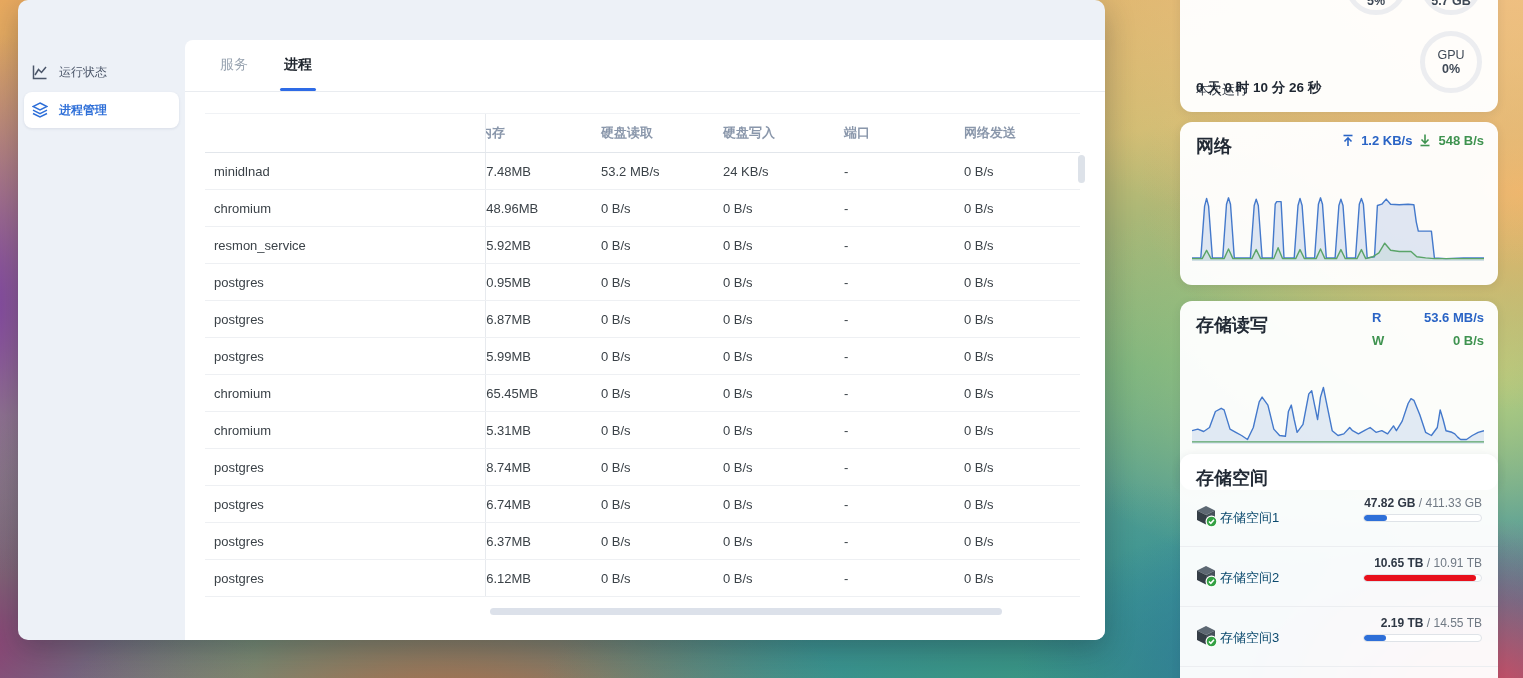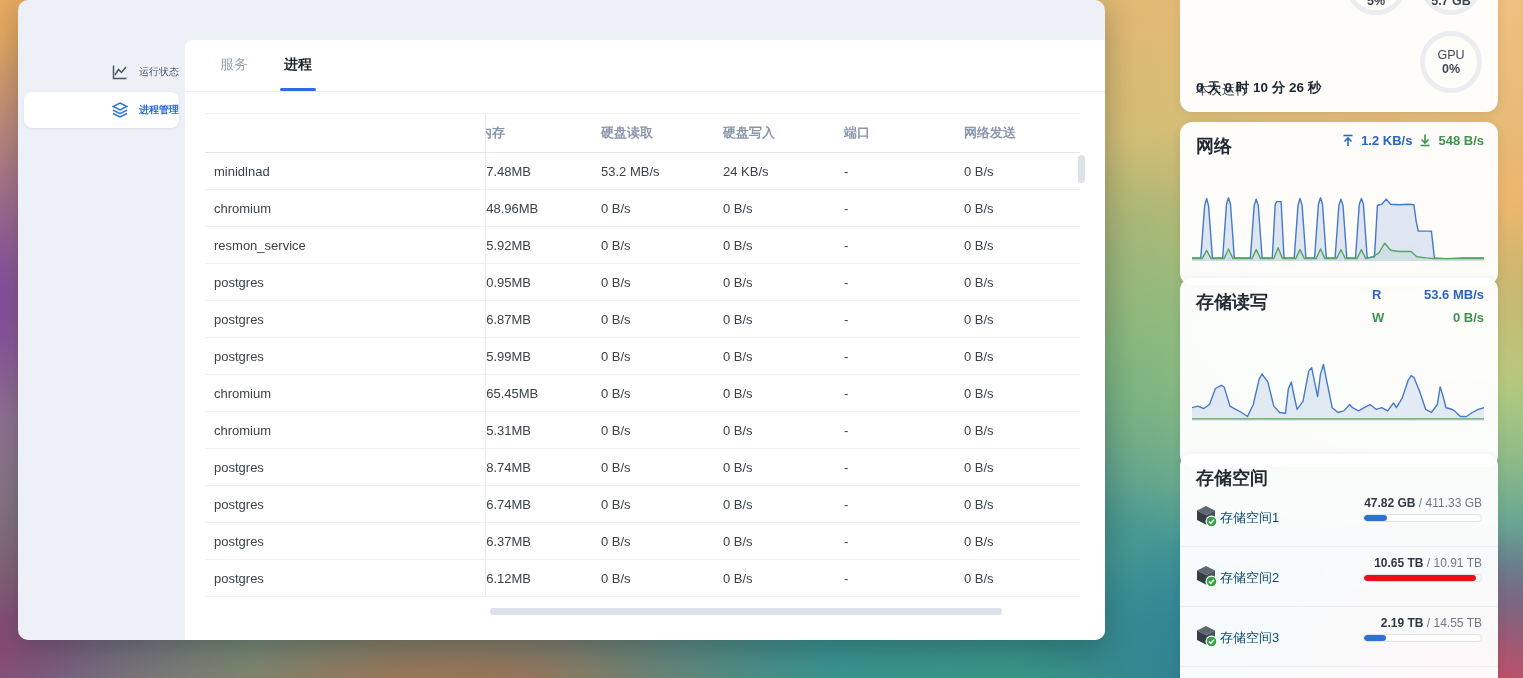--- a/index.html
+++ b/index.html
@@ -30,21 +30,21 @@
   .app-icon{ width:24px; height:24px; border-radius:6px; background:#1f3d52;
     display:flex; align-items:center; justify-content:center; box-shadow:0 0 0 2px rgba(120,150,190,.18); }
   .win-title{ margin-left:14px; font-size:13px; font-weight:700; color:#1c2430; }
   .controls{ position:absolute; right:10px; top:0; height:40px; display:flex; align-items:center; }
   .wbtn{ width:42px; height:40px; display:flex; align-items:center; justify-content:center;
     background:none; border:none; cursor:pointer; }
 
   
   .sidebar{ position:absolute; left:0; top:40px; width:167px; bottom:0; padding-top:12px; }
   .side-item{ height:36px; margin:2px 6px; display:flex; align-items:center; gap:11px;
-    padding-left:8px; border-radius:8px; font-size:10px; color:#4a5568; cursor:pointer;justify-content:flex-end; }
+    padding-left:8px; border-radius:8px; font-size:12px; color:#4a5568; cursor:pointer; }
   .side-item.active{ background:#fff; color:#2e6fd8; font-weight:600;
     box-shadow:0 1px 3px rgba(40,60,100,.10); }
 
   
   .main{ position:absolute; left:167px; top:40px; right:0; bottom:0; background:#fff;
     border-radius:8px 0 0 0; }
   .tabbar{ height:52px; border-bottom:1px solid #e9ecf0; display:flex; align-items:flex-end;
     padding-left:33px; gap:32px; }
   .tab{ position:relative; height:52px; display:flex; align-items:center;
     font-size:14px; color:#9aa5b2; cursor:pointer; padding:0 2px; }
@@ -88,21 +88,21 @@
 
   
   .card.network{ top:122px; height:163px; }
   .rates{ position:absolute; right:14px; top:11px; display:flex; flex-direction:row; gap:7px; }
   .rate-row{ display:flex; align-items:center; justify-content:flex-end; gap:7px;
     font-size:13px; font-weight:700; }
   .rate-row.up{ color:#2a64c5; } .rate-row.down{ color:#3f9350; }
   .spark{ position:absolute; left:12px; top:72px; }
 
   
-  .card.disk{ top:278px; height:189px; }
+  .card.disk{ top:301px; height:189px; }
   .rw-rows{ position:absolute; right:14px; top:9px; display:flex; flex-direction:column; gap:8px; }
   .rw-row{ width:112px; display:flex; justify-content:space-between; font-size:13px; font-weight:700; }
   .rw-row.read{ color:#2a64c5; } .rw-row.write{ color:#3f9350; }
   .card.disk .spark{ top:60px; }
 
   
   .card.storage{ top:454px; height:240px; }
   .vol-list{ position:absolute; left:0; right:0; top:33px; }
   .vol{ position:relative; height:60px; border-bottom:1px solid #eceef1; cursor:pointer; }
   .vol-icon{ position:absolute; left:16px; top:18px; }

